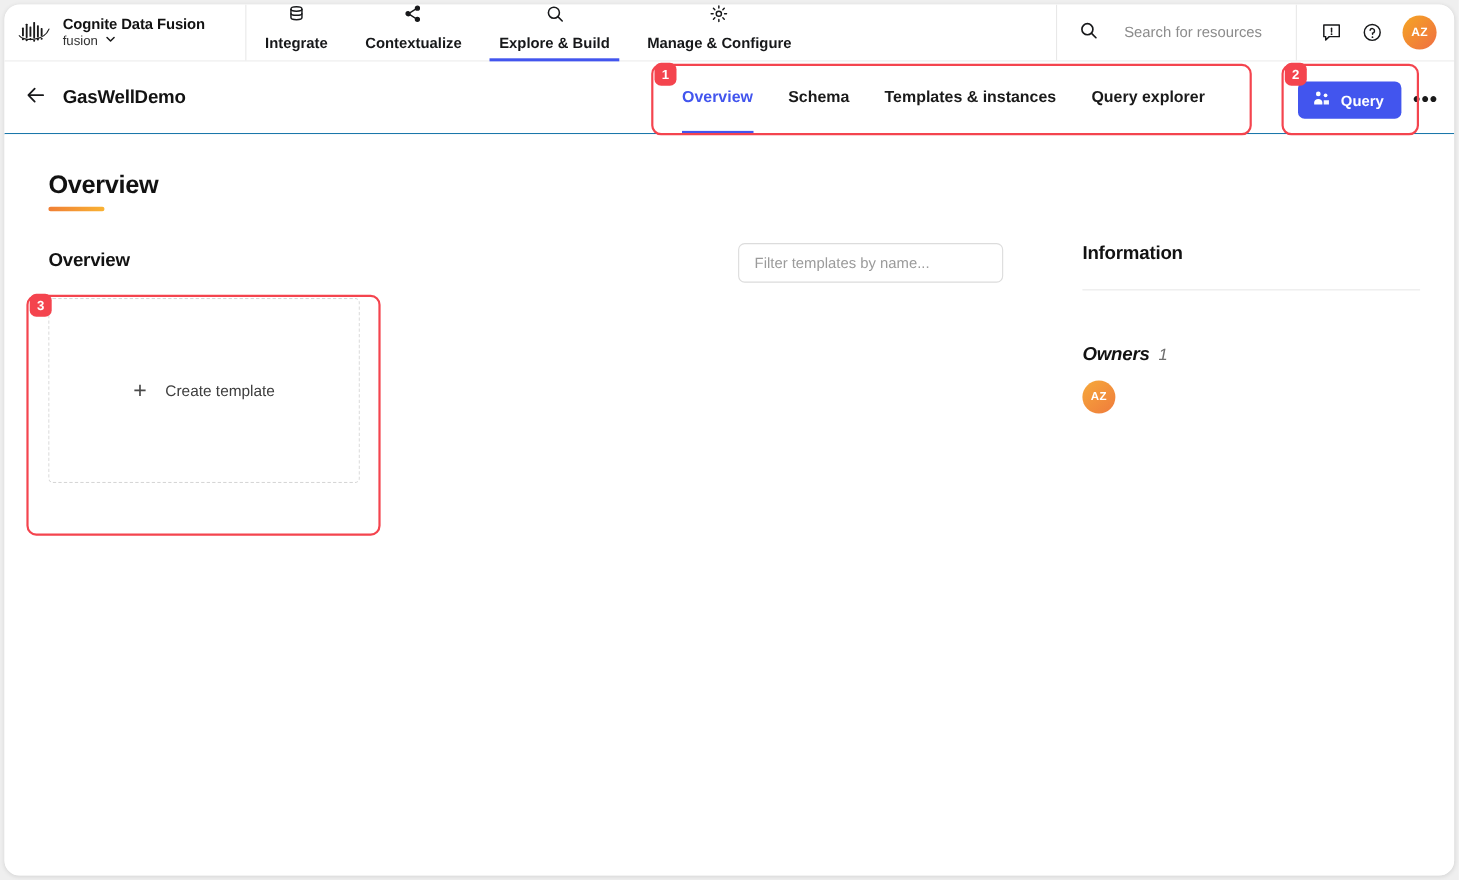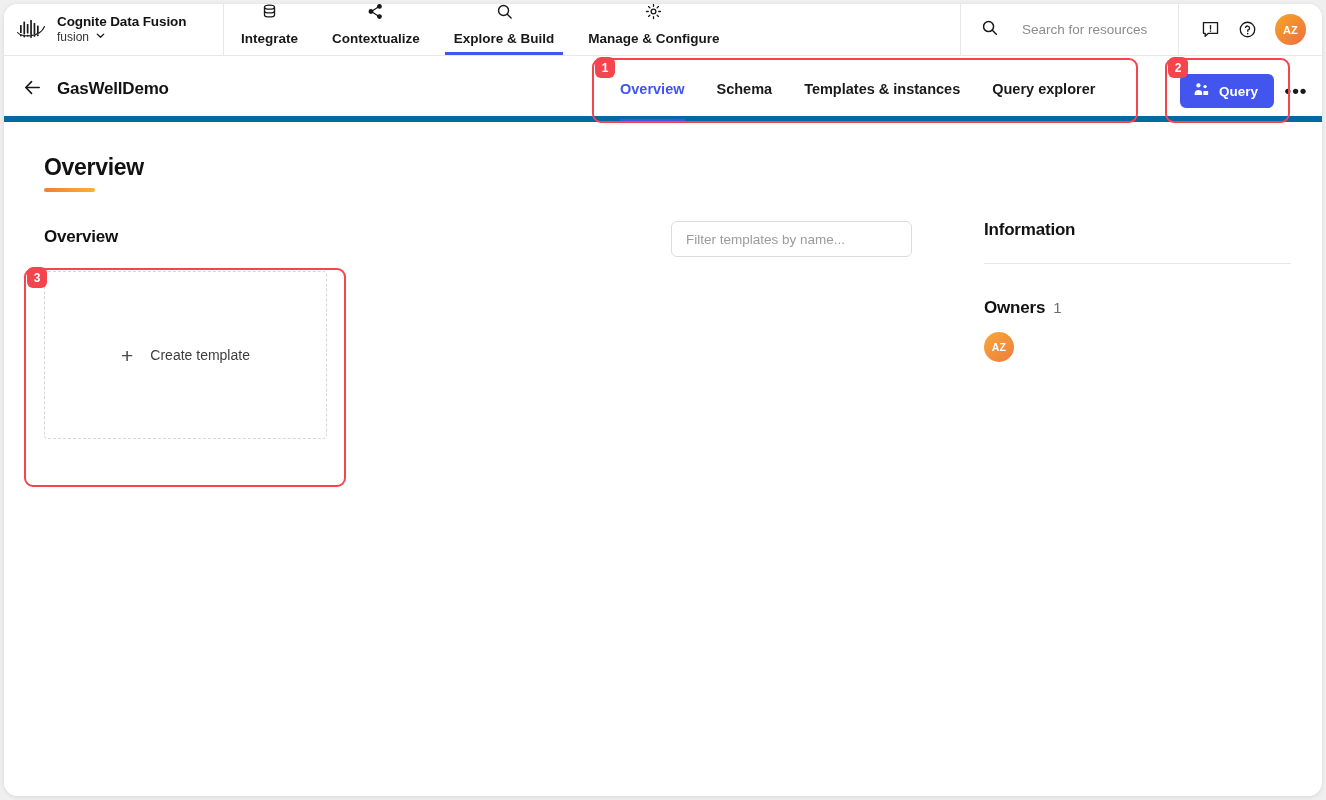--- a/index.html
+++ b/index.html
@@ -18,21 +18,21 @@
     overflow: hidden;
     box-shadow: 0 1px 4px rgba(0,0,0,0.10);
   }
 
   
   .topbar {
     position: absolute; left: 0; top: 0;
     width: 1318px; height: 52px;
     background: #fff;
     border-bottom: 1px solid #e8e8e8;
-    display: flex; align-items: flex-end;
+    display: flex; align-items: flex-start;
   }
   .brand {
     display: flex; align-items: center; gap: 11px;
     padding: 0 16px 0 12px;
     border-right: 1px solid #e8e8e8;
     height: 100%;
     min-width: 220px;
   }
   .logo-mark { width: 30px; height: 26px; flex: none; }
   .brand-text { display: flex; flex-direction: column; justify-content: center; }
@@ -77,21 +77,21 @@
     color: #fff; font-size: 11px; font-weight: 700;
     display: flex; align-items: center; justify-content: center;
     letter-spacing: 0.2px;
   }
 
   
   .subheader {
     position: absolute; left: 0; top: 52px;
     width: 1318px; height: 66px;
     background: #fff;
-    border-bottom: 6px solid #0369a1;
+    border-bottom: 1px solid #0369a1;
   }
   .page-back {
     position: absolute; left: 18px; top: 0; height: 66px;
     display: flex; align-items: center; gap: 14px; cursor: pointer;
   }
   .page-back .title {
     font-size: 17px; font-weight: 700; color: #121212; letter-spacing: -0.2px;
   }
   .tabs {
     position: absolute; left: 600px; top: 0; height: 66px;
@@ -161,21 +161,21 @@
   .create-card .lbl { font-size: 14px; color: #3d3d3d; }
 
   
   .info-panel { position: absolute; left: 980px; top: 98px; width: 307px; }
   .info-title { font-size: 17px; font-weight: 700; color: #121212; letter-spacing: -0.2px; }
   .info-rule { margin-top: 23px; height: 1px; background: #e8e8e8; }
   .info-sec-title {
     margin-top: 28px;
     font-size: 17px; font-weight: 700; color: #121212; letter-spacing: -0.2px;
   }
-  .owners-row { margin-top: 34px; display: flex; align-items: baseline; gap: 8px; }
+  .owners-row { margin-top: 48px; display: flex; align-items: baseline; gap: 8px; font-style: italic; }
   .owners-label { font-size: 17px; font-weight: 700; color: #121212; letter-spacing: -0.2px; }
   .owners-count { font-size: 15px; font-weight: 400; color: #6e6e6e; }
   .owner-avatar {
     margin-top: 14px;
     width: 30px; height: 30px; border-radius: 50%;
     background: linear-gradient(140deg, #f6a93b 0%, #ef7b3c 100%);
     color: #fff; font-size: 10.5px; font-weight: 700;
     display: flex; align-items: center; justify-content: center;
     letter-spacing: 0.3px;
   }

